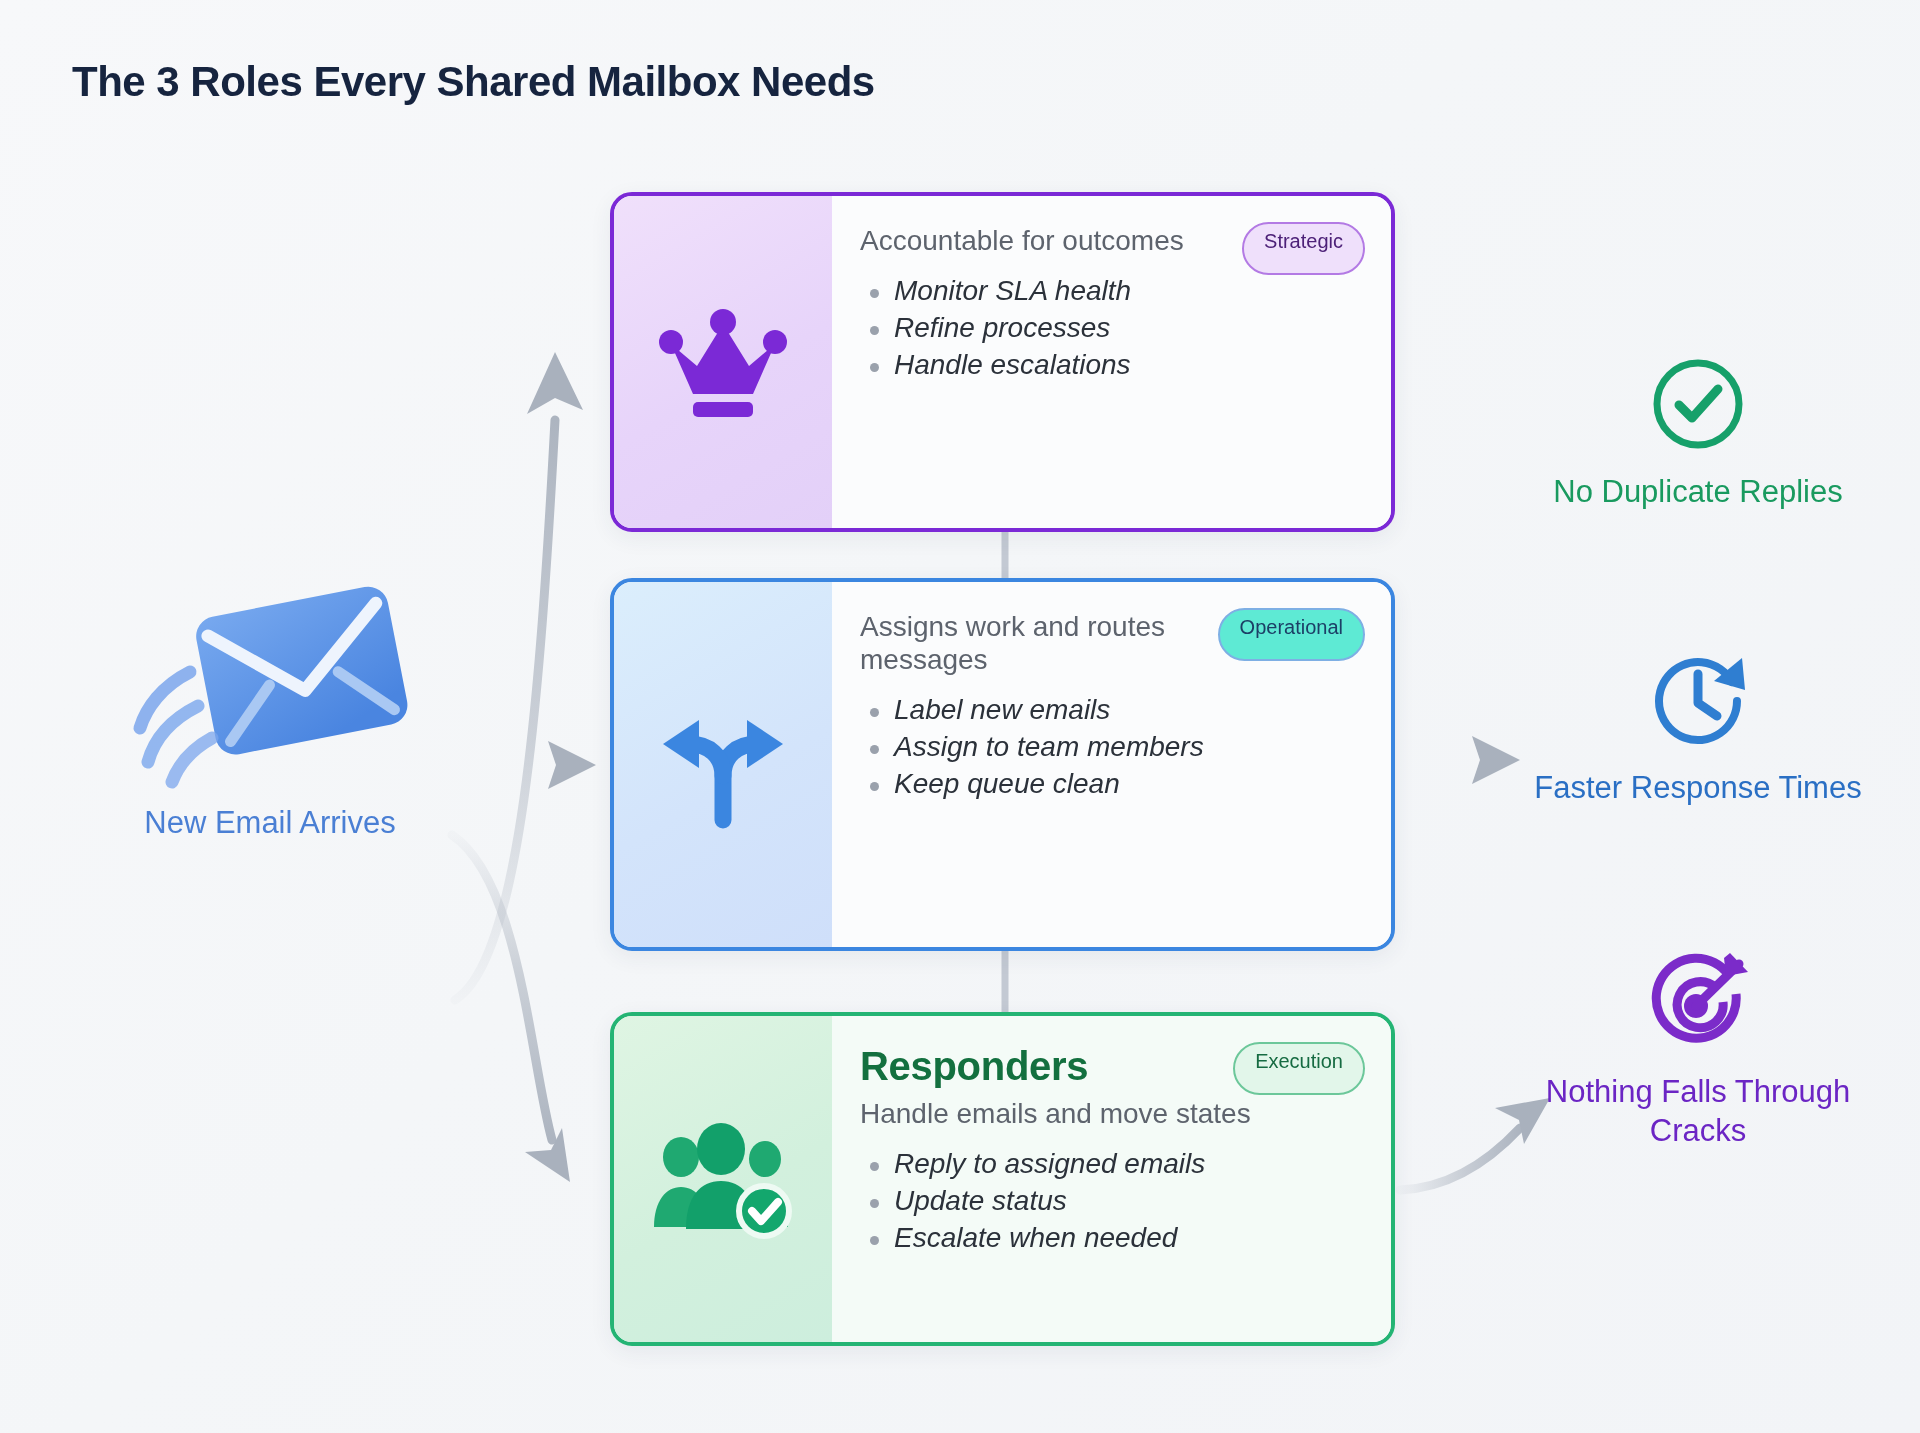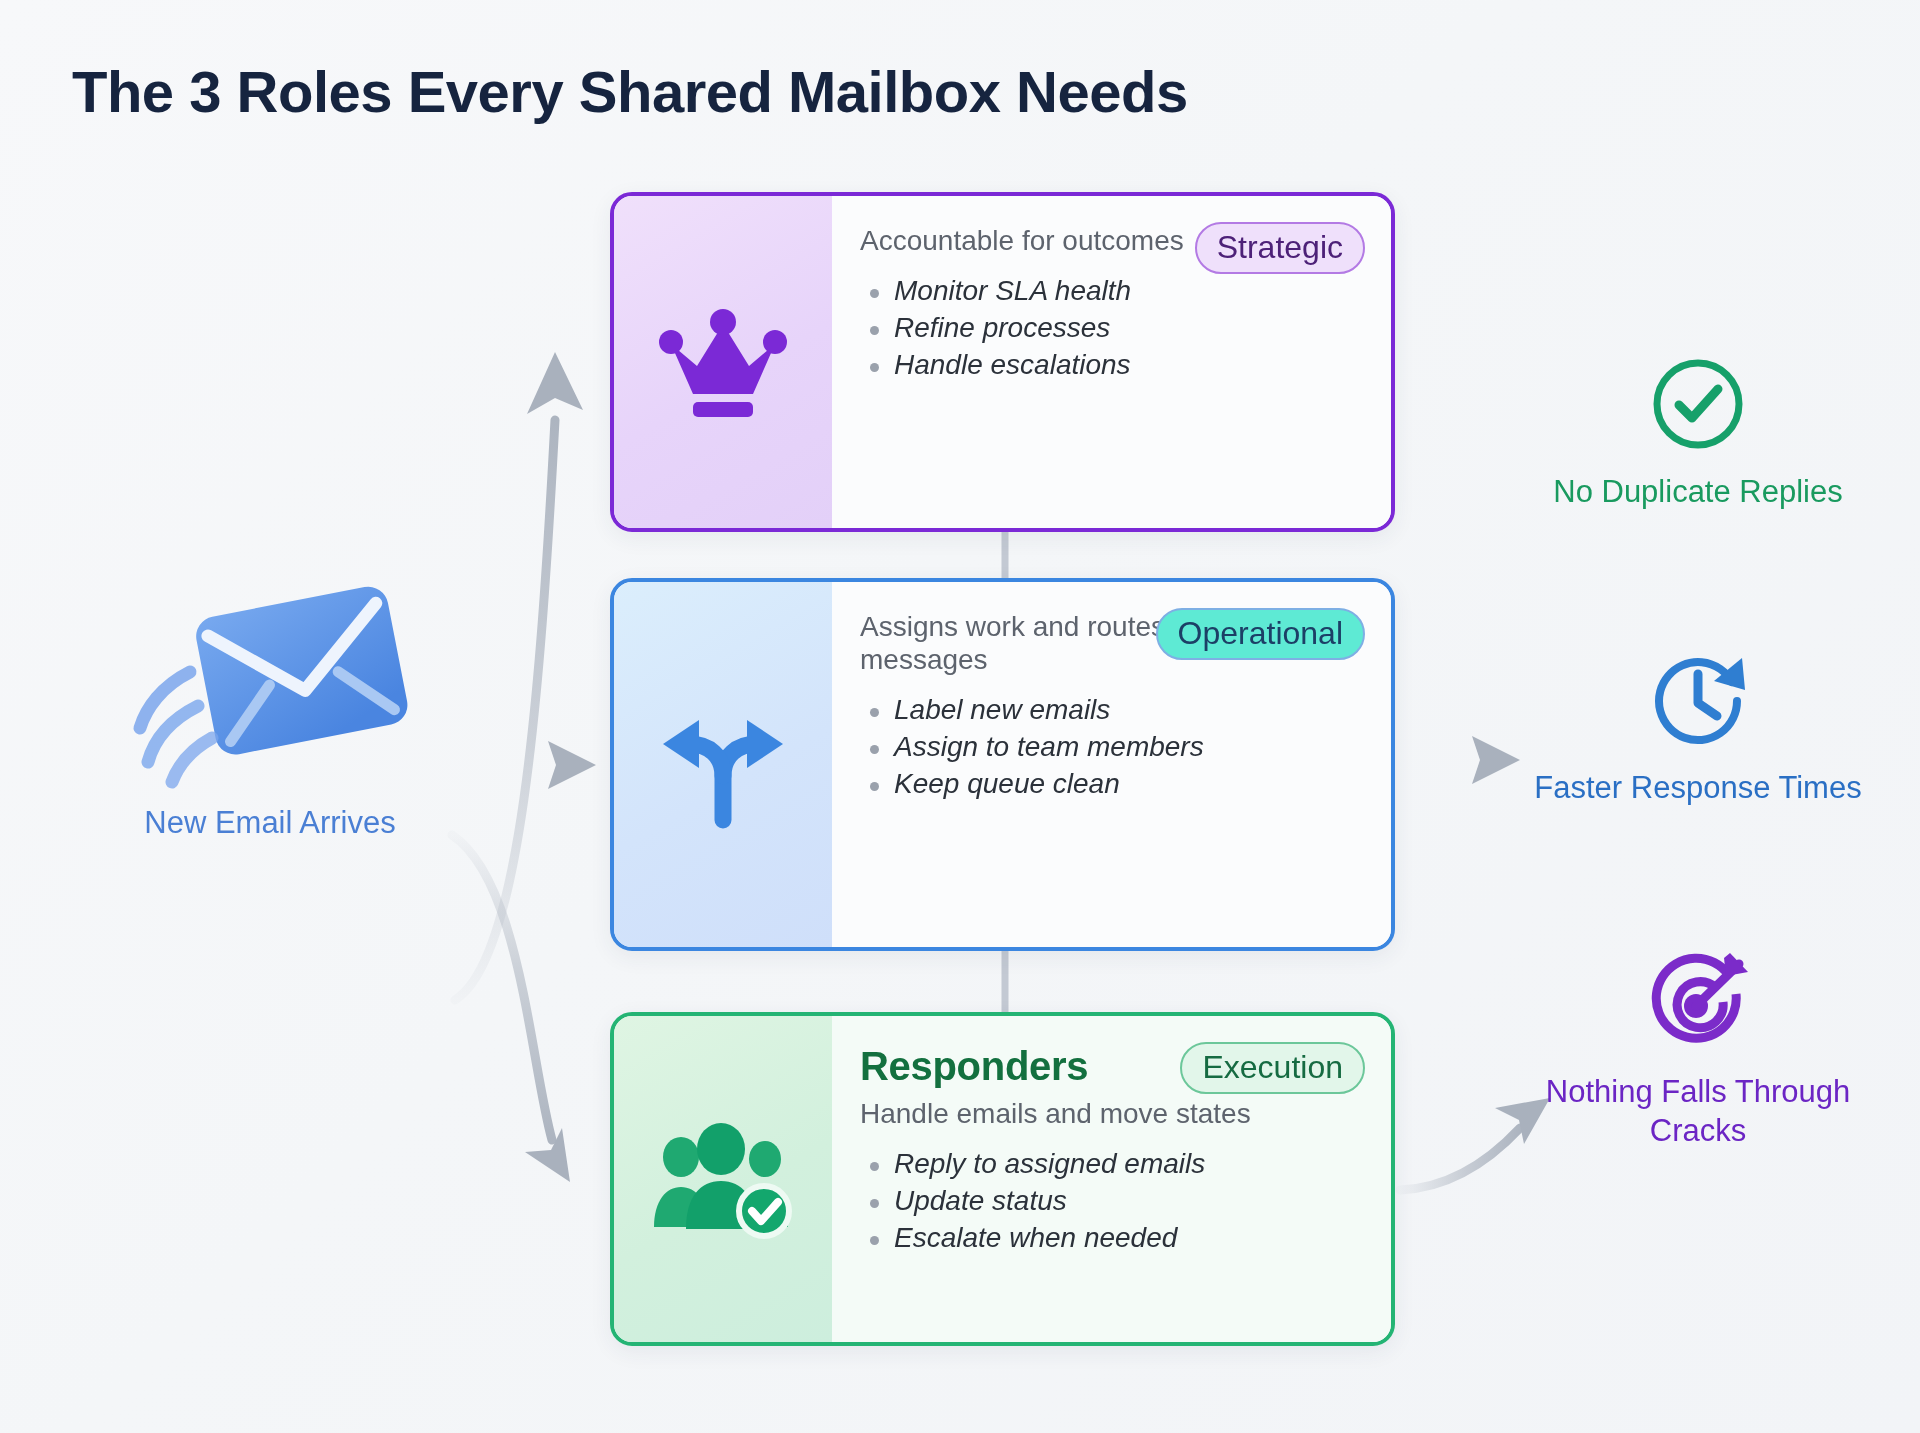--- a/index.html
+++ b/index.html
@@ -16,21 +16,21 @@
     height: 1433px;
     background: linear-gradient(135deg, #f7f8fa 0%, #f4f6f8 45%, #f2f4f7 100%);
     overflow: hidden;
   }
 
   
   #title {
     position: absolute;
     left: 72px;
     top: 58px;
-    font-size: 58px;
+    font-size: 42px;
     font-weight: bold;
     letter-spacing: -0.5px;
     color: #16243f;
     white-space: nowrap;
   }
 
   
   #connectors {
     position: absolute;
     left: 0;
@@ -119,22 +119,22 @@
     border-radius: 50%;
     background: #9aa1ac;
   }
   .badge {
     position: absolute;
     top: 26px;
     right: 26px;
     border-radius: 999px;
     border-width: 2px;
     border-style: solid;
-    padding: 7px 20px 9px 20px;
-    font-size: 32px;
+    padding: 7px 20px 22px 20px;
+    font-size: 20px;
     line-height: 1;
     white-space: nowrap;
   }
 
   
   #card-owner {
     left: 610px;
     top: 192px;
     width: 785px;
     height: 340px;

